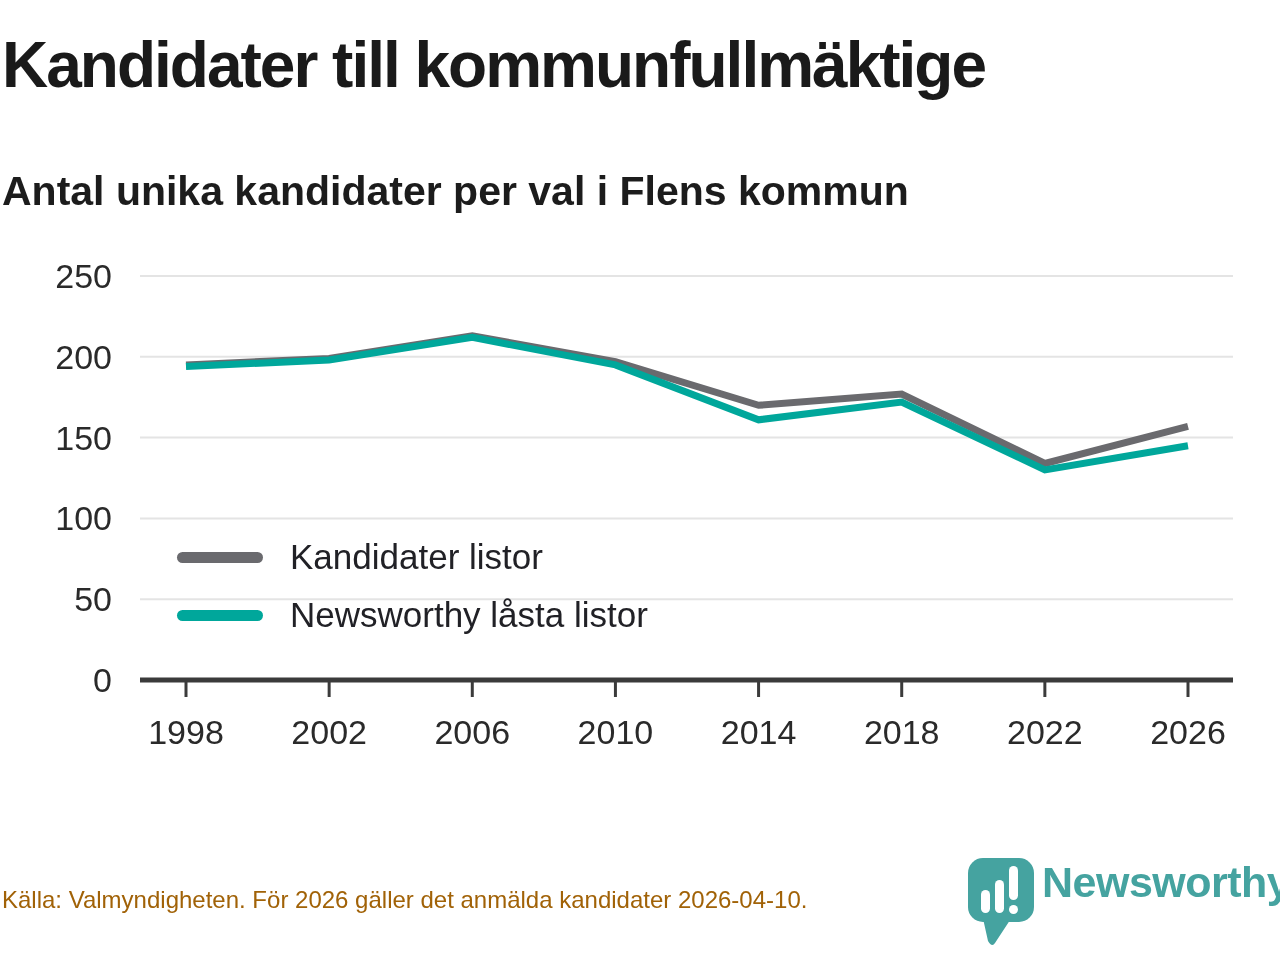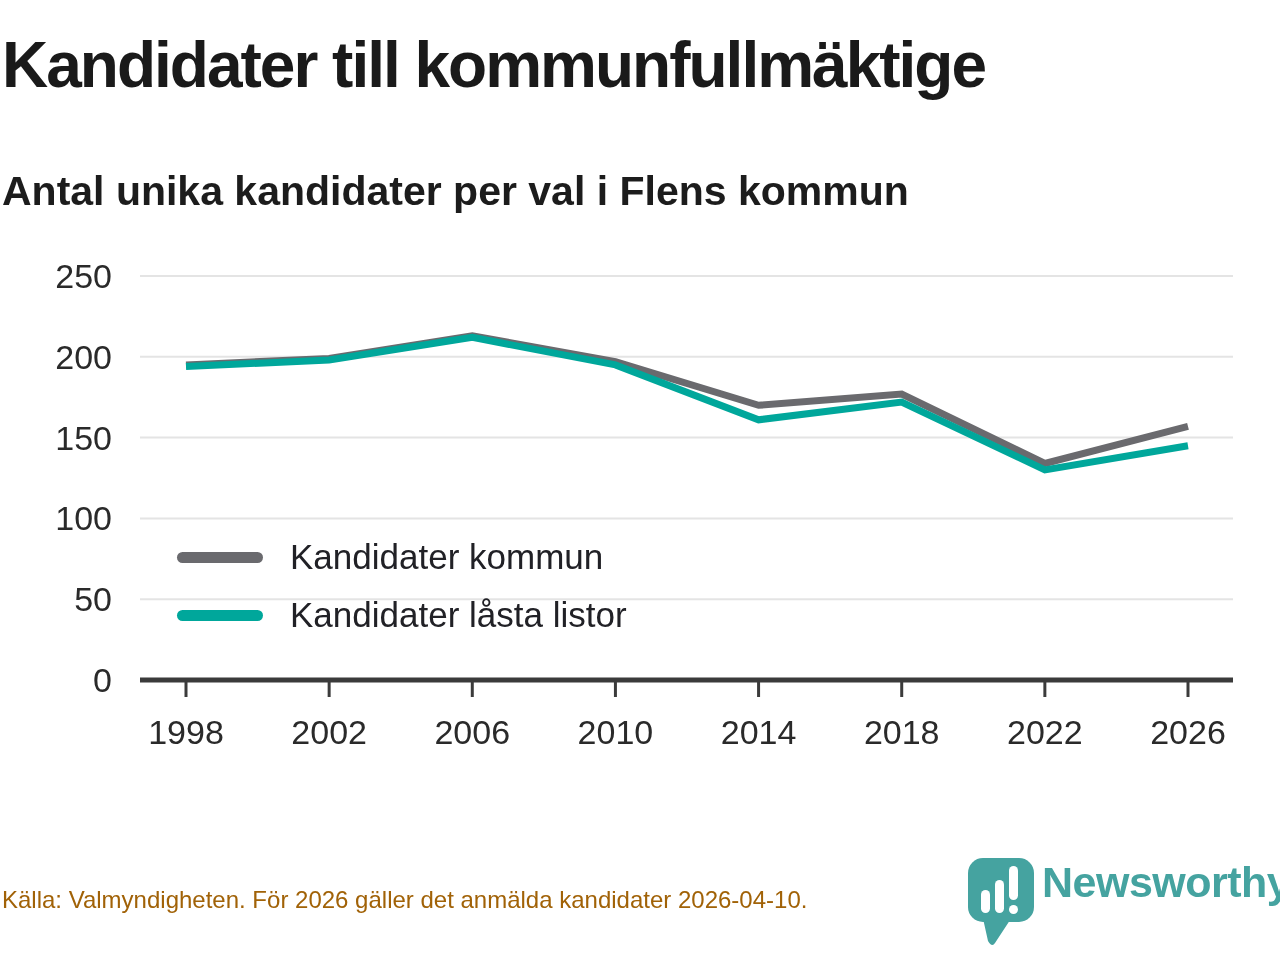--- a/index.html
+++ b/index.html
@@ -87,25 +87,25 @@
         <text x="758.5714285714286" y="744" text-anchor="middle" font-size="34" fill="#2a2a2a" font-family="&quot;Liberation Sans&quot;, sans-serif">2014</text>
         <text x="901.7142857142858" y="744" text-anchor="middle" font-size="34" fill="#2a2a2a" font-family="&quot;Liberation Sans&quot;, sans-serif">2018</text>
         <text x="1044.8571428571427" y="744" text-anchor="middle" font-size="34" fill="#2a2a2a" font-family="&quot;Liberation Sans&quot;, sans-serif">2022</text>
         <text x="1188" y="744" text-anchor="middle" font-size="34" fill="#2a2a2a" font-family="&quot;Liberation Sans&quot;, sans-serif">2026</text>
       </g>
   </svg>
 
   <div class="legend">
     <div class="legend-row">
       <span class="legend-swatch" id="swatch-0" style="background: rgb(106, 106, 110);"></span>
-      <span class="legend-label">Kandidater kommun</span>
+      <span class="legend-label">Kandidater listor</span>
     </div>
     <div class="legend-row">
       <span class="legend-swatch" id="swatch-1" style="background: rgb(0, 167, 155);"></span>
-      <span class="legend-label">Kandidater låsta listor</span>
+      <span class="legend-label">Newsworthy låsta listor</span>
     </div>
   </div>
 
   <div class="brand">
     <svg class="brand-icon" viewBox="0 0 74 92" xmlns="http://www.w3.org/2000/svg">
       <rect id="brand-bubble" x="6" y="2" width="66" height="64" rx="15" fill="#45a3a0"></rect>
       <path id="brand-tail" d="M20 58 L52 58 L33 87 Q30 92 26 85 Z" fill="#45a3a0"></path>
       <rect x="19" y="34" width="9" height="23" rx="4.5" fill="#ffffff"></rect>
       <rect x="33" y="24" width="9" height="33" rx="4.5" fill="#ffffff"></rect>
       <rect x="47" y="10" width="9" height="34" rx="4.5" fill="#ffffff"></rect>

